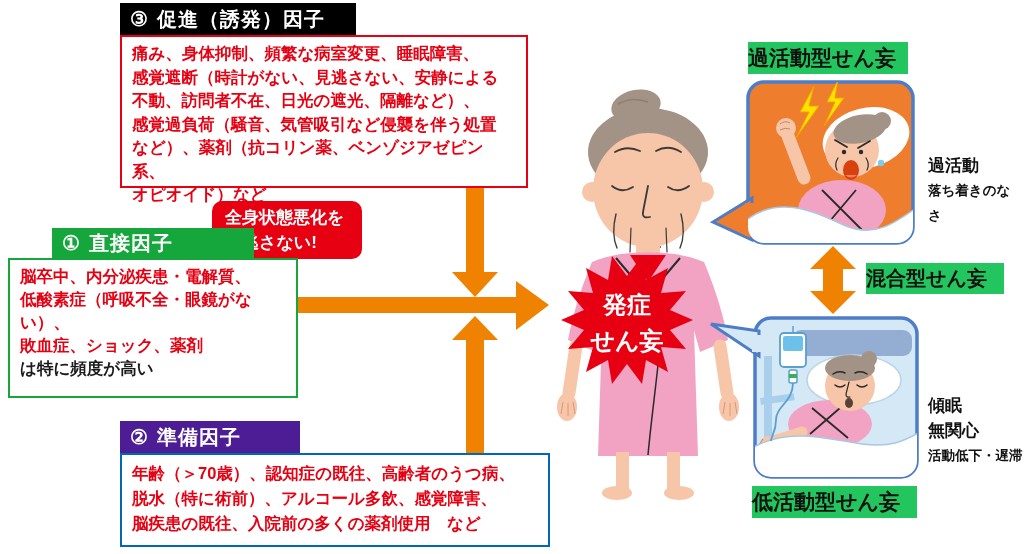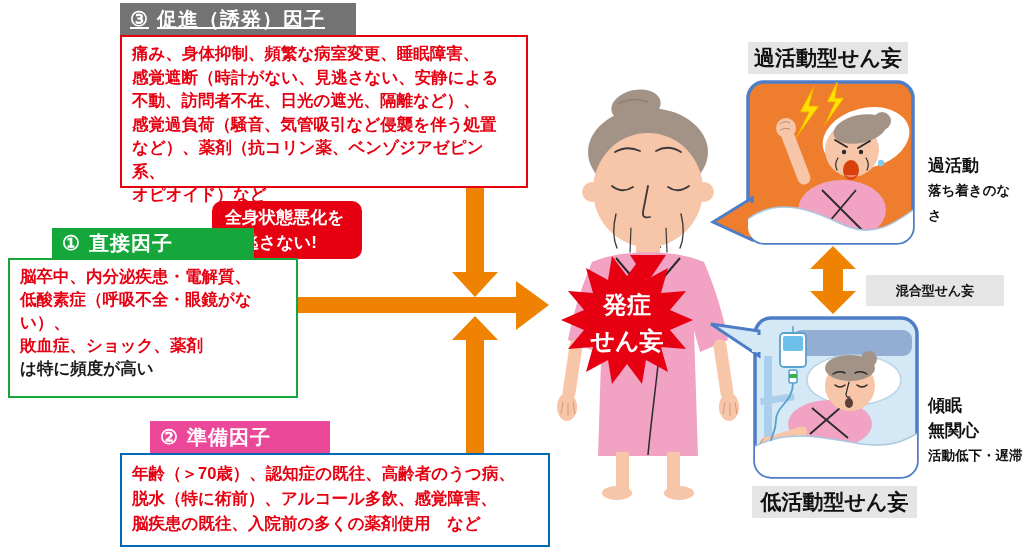--- a/index.html
+++ b/index.html
@@ -13,23 +13,23 @@
   .z2 { z-index:2; }
   .preline { white-space:pre-line; }
 
   
   .hdr {
     color:#fff; font-weight:bold; font-size:20px; line-height:32px;
     padding-left:10px; letter-spacing:1px;
   }
   .hdr .num { margin-right:8px; }
   .bd { background:#fff; font-weight:bold; }
-  .hdr-red  { background:#737373;text-decoration:underline; }
+  .hdr-red  { background:#000000; }
   .hdr-green{ background:#15a73c; }
-  .hdr-blue { background:#ec4899;margin-left:30px; }
+  .hdr-blue { background:#4c1d95; }
   .bd-red   { border:2.5px solid #e60012; }
   .bd-green { border:2.5px solid #15a73c; }
   .bd-blue  { border:2.5px solid #0068b7; }
   .red-text   { color:#e60012; }
   .black-text { color:#1a1a1a; }
 
   #box3-hdr { left:120px; top:3px;  width:236px; height:32px; }
   #box3-bd  { left:120px; top:35px; width:408px; height:153px; padding:5px 10px;
               font-size:16.5px; line-height:23.5px; }
 
@@ -44,23 +44,23 @@
   #box1-bd  { left:8px; top:258px; width:290px; height:140px; padding:5px 10px; }
   #box1-sub { display:inline-block; color:#1a1a1a; font-size:19px; font-weight:bold;
               border-bottom:2px solid #1a1a1a; padding-bottom:1px; margin-bottom:3px; }
   #box1-bd .red-text, #box1-bd .black-text { font-size:16.5px; line-height:23px; }
 
   #box2-hdr { left:120px; top:421px; width:180px; height:32px; }
   #box2-bd  { left:120px; top:453px; width:430px; height:94px; padding:6px 10px;
               font-size:16.5px; line-height:25px; }
 
   
-  .glabel { background:#e5e5e5; color:#111; font-weight:bold; text-align:center; }
+  .glabel { background:#22c55e; color:#111; font-weight:bold; }
   #label-hyper { left:748px; top:42px;  width:160px; height:32px; font-size:21px; line-height:32px; }
-  #label-mixed { left:866px; top:263px; width:138px; height:31px; font-size:13px; line-height:31px;margin-top:12px; }
+  #label-mixed { left:866px; top:263px; width:138px; height:31px; font-size:20px; line-height:31px; }
   #label-hypo  { left:752px; top:486px; width:165px; height:32px; font-size:21px; line-height:32px; }
 
   .symptoms { color:#111; font-weight:600; font-size:17px; line-height:25px; }
   .symptoms .small { font-size:13.5px; }
   .symptoms span { display:block; }
   #symp-top    { left:928px; top:153px; width:96px; }
   #symp-bottom { left:928px; top:393px; width:96px; }
 
   
   #burst-text { left:561px; top:287px; width:132px; text-align:center; color:#fff;

